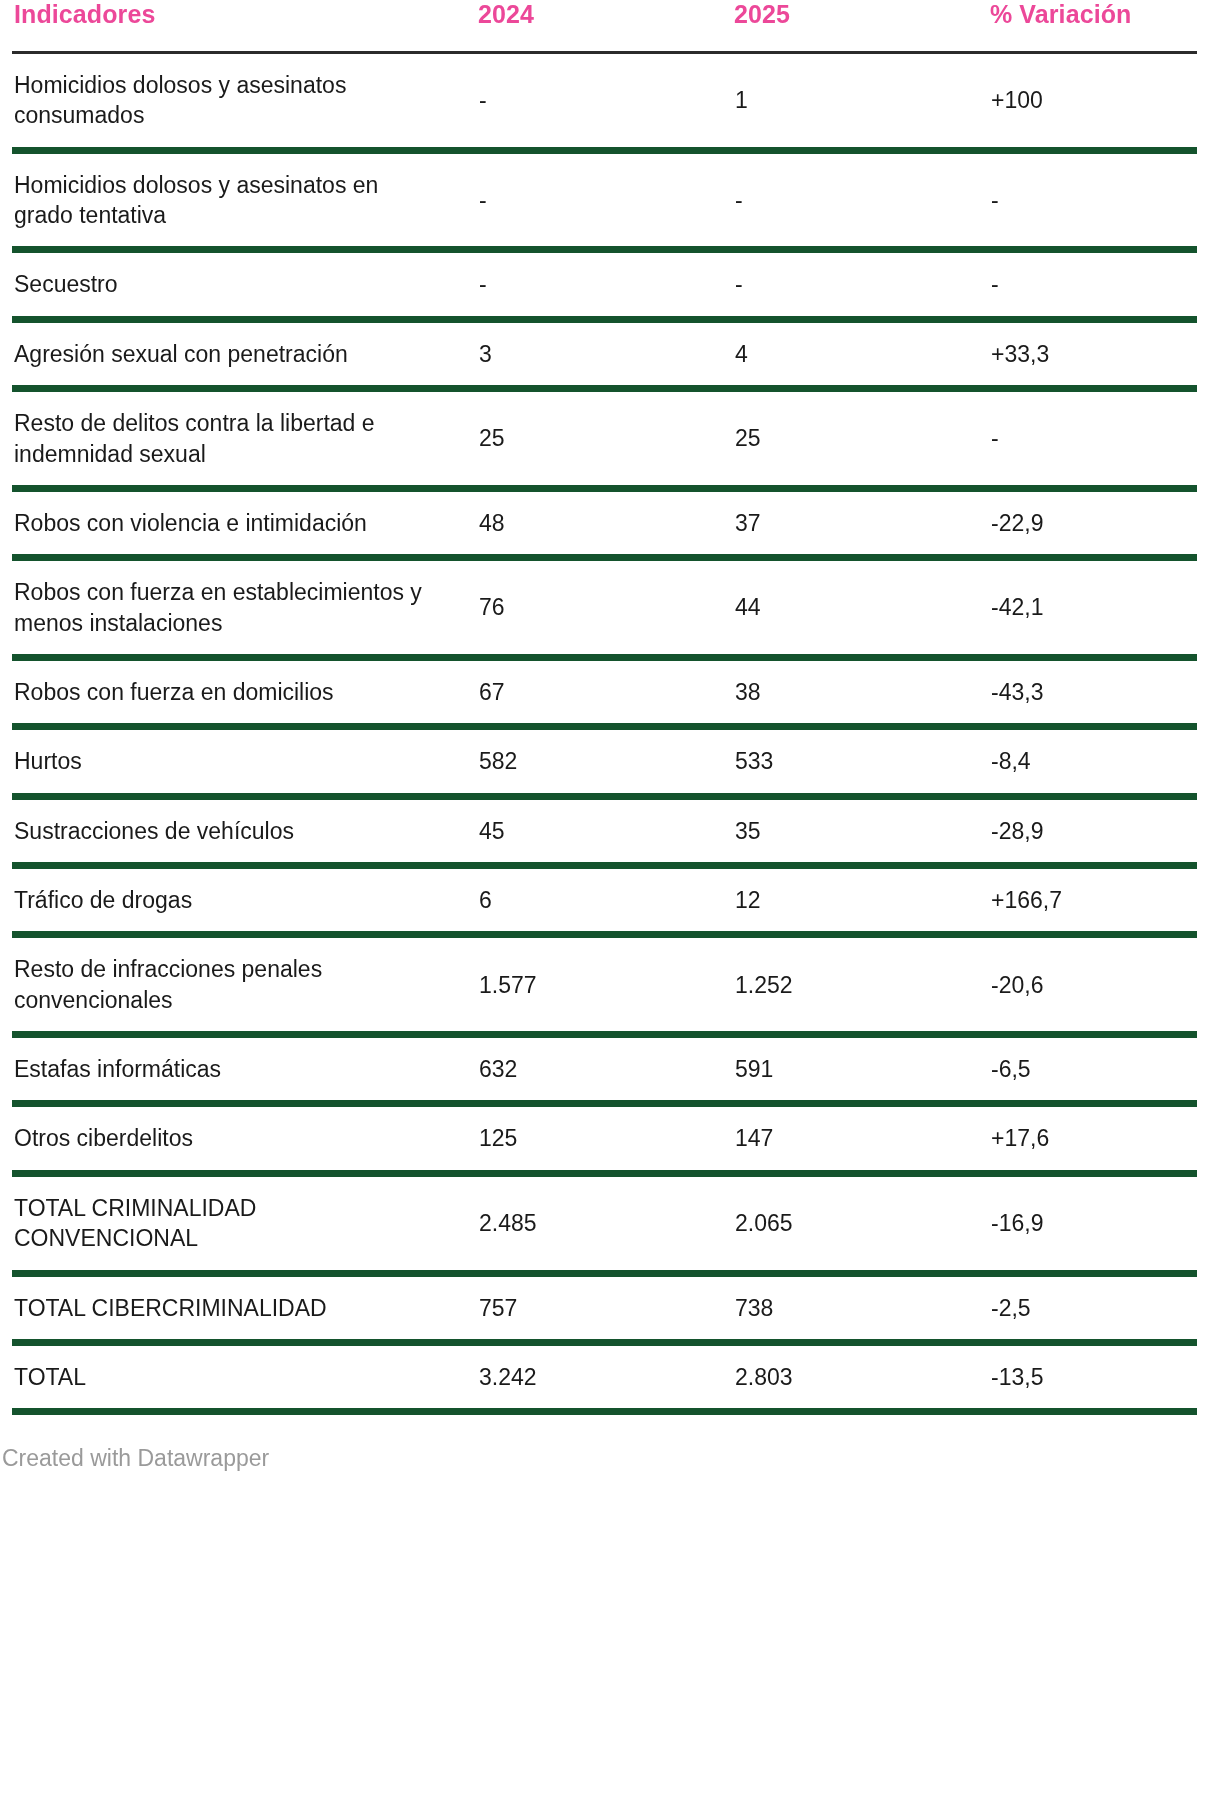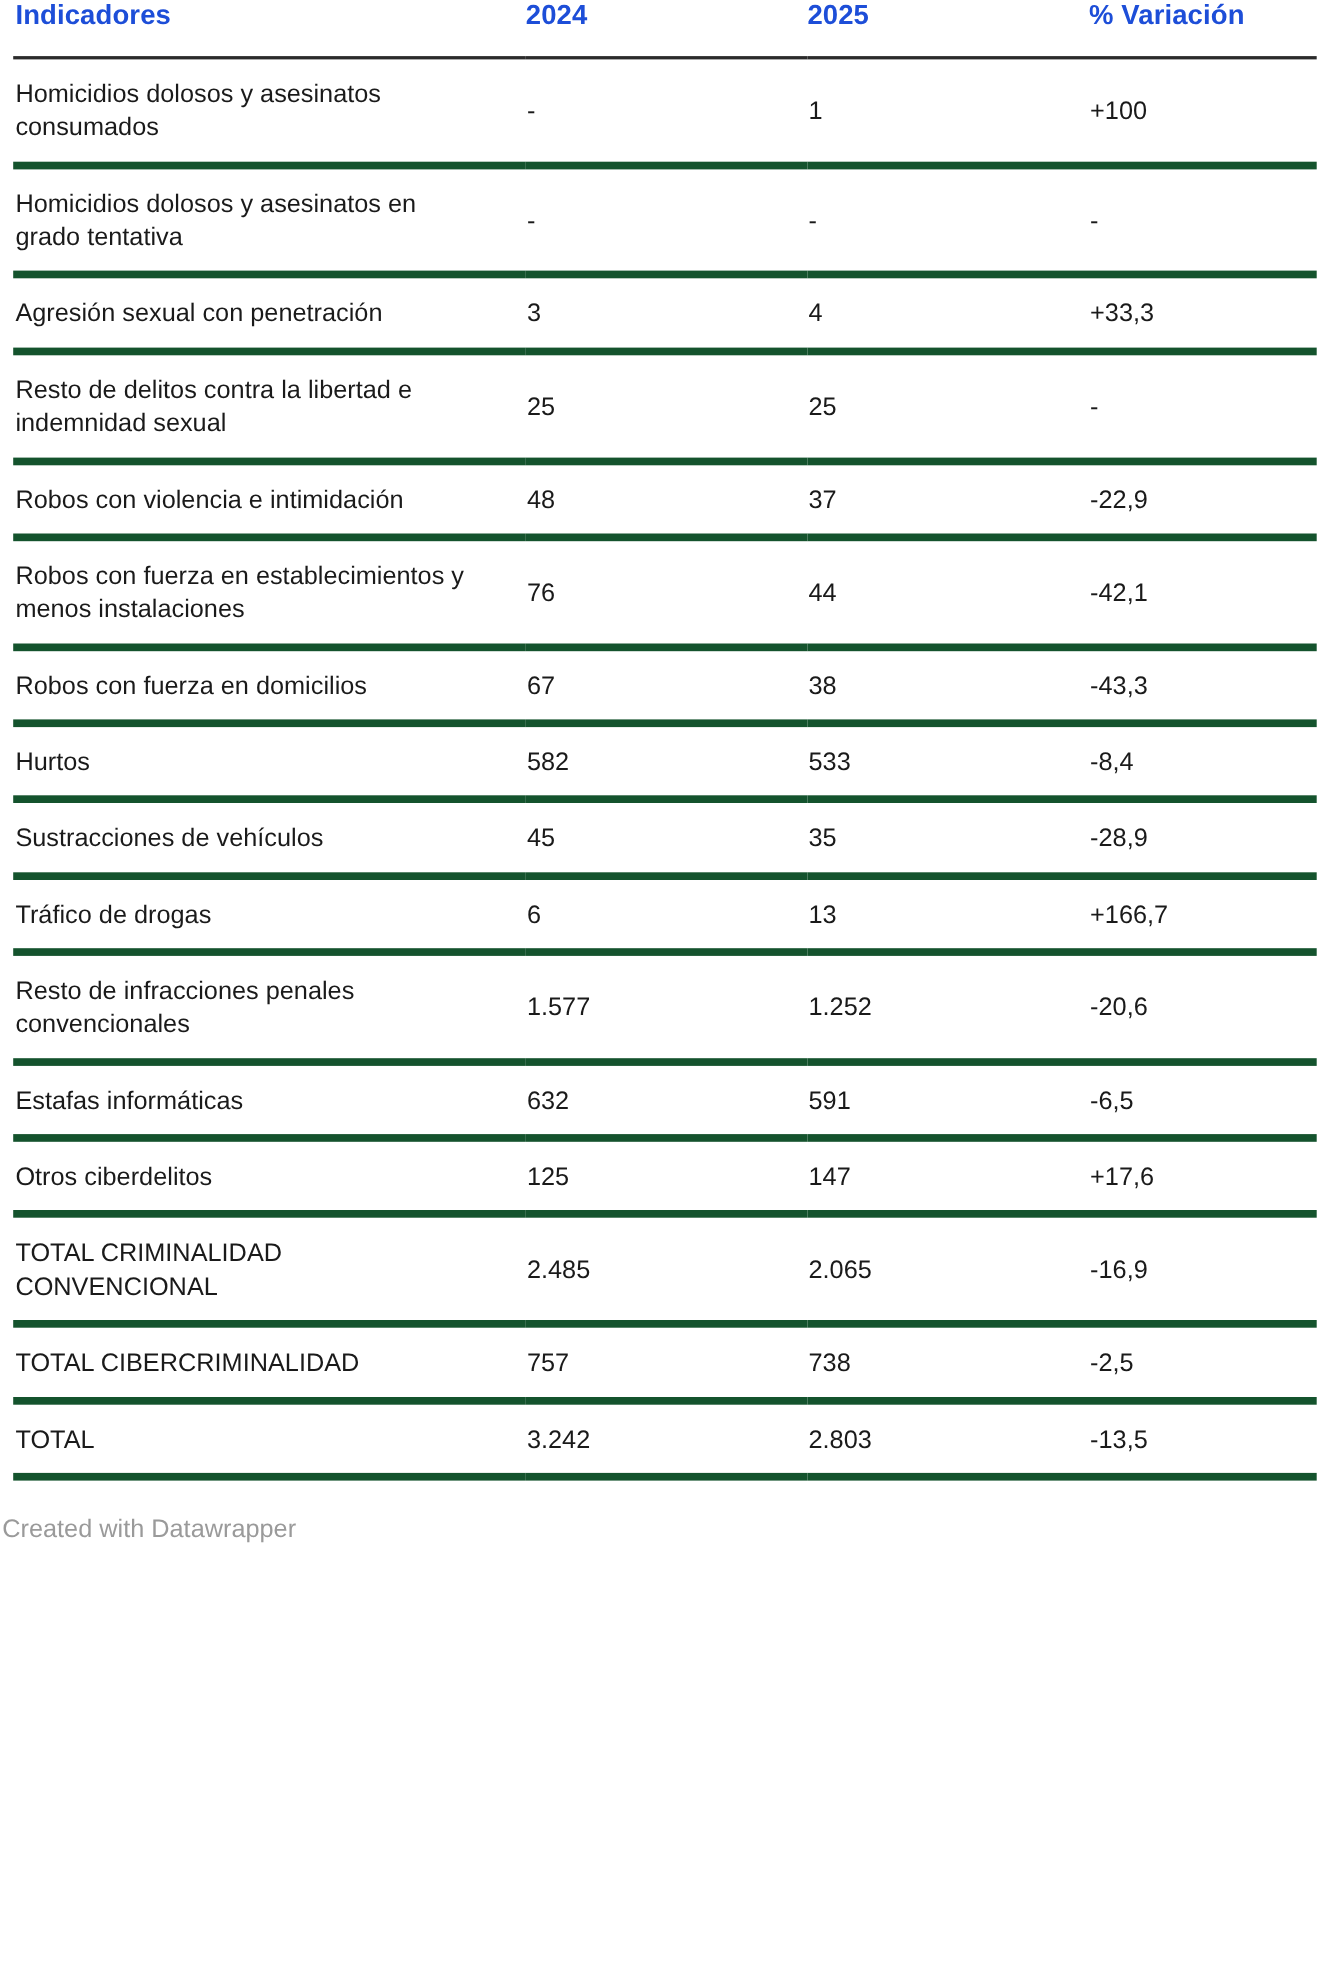--- a/index.html
+++ b/index.html
@@ -28,21 +28,21 @@
     table-layout: fixed;
   }
   table.data-table col.c-ind { width: 466px; }
   table.data-table col.c-num { width: 256px; }
   table.data-table col.c-var { width: 207px; }
 
   thead th {
     text-align: left;
     font-size: 25px;
     font-weight: bold;
-    color: #1d4ed8;
+    color: #ec4899;
     padding: 0 0 22px 0;
     vertical-align: bottom;
     letter-spacing: 0.1px;
   }
   thead tr {
     border-bottom: 3px solid #2b2b2b;
   }
   thead th.ind { padding-left: 2px; }
 
   tbody tr {
@@ -97,20 +97,26 @@
         <td class="num">1</td>
         <td class="num">+100</td>
       </tr>
       <tr>
         <td class="ind">Homicidios dolosos y asesinatos en grado tentativa</td>
         <td class="num">-</td>
         <td class="num">-</td>
         <td class="num">-</td>
       </tr>
       <tr>
+        <td class="ind">Secuestro</td>
+        <td class="num">-</td>
+        <td class="num">-</td>
+        <td class="num">-</td>
+      </tr>
+      <tr>
         <td class="ind">Agresión sexual con penetración</td>
         <td class="num">3</td>
         <td class="num">4</td>
         <td class="num">+33,3</td>
       </tr>
       <tr>
         <td class="ind">Resto de delitos contra la libertad e indemnidad sexual</td>
         <td class="num">25</td>
         <td class="num">25</td>
         <td class="num">-</td>
@@ -141,21 +147,21 @@
       </tr>
       <tr>
         <td class="ind">Sustracciones de vehículos</td>
         <td class="num">45</td>
         <td class="num">35</td>
         <td class="num">-28,9</td>
       </tr>
       <tr>
         <td class="ind">Tráfico de drogas</td>
         <td class="num">6</td>
-        <td class="num">13</td>
+        <td class="num">12</td>
         <td class="num">+166,7</td>
       </tr>
       <tr>
         <td class="ind">Resto de infracciones penales convencionales</td>
         <td class="num">1.577</td>
         <td class="num">1.252</td>
         <td class="num">-20,6</td>
       </tr>
       <tr>
         <td class="ind">Estafas informáticas</td>

